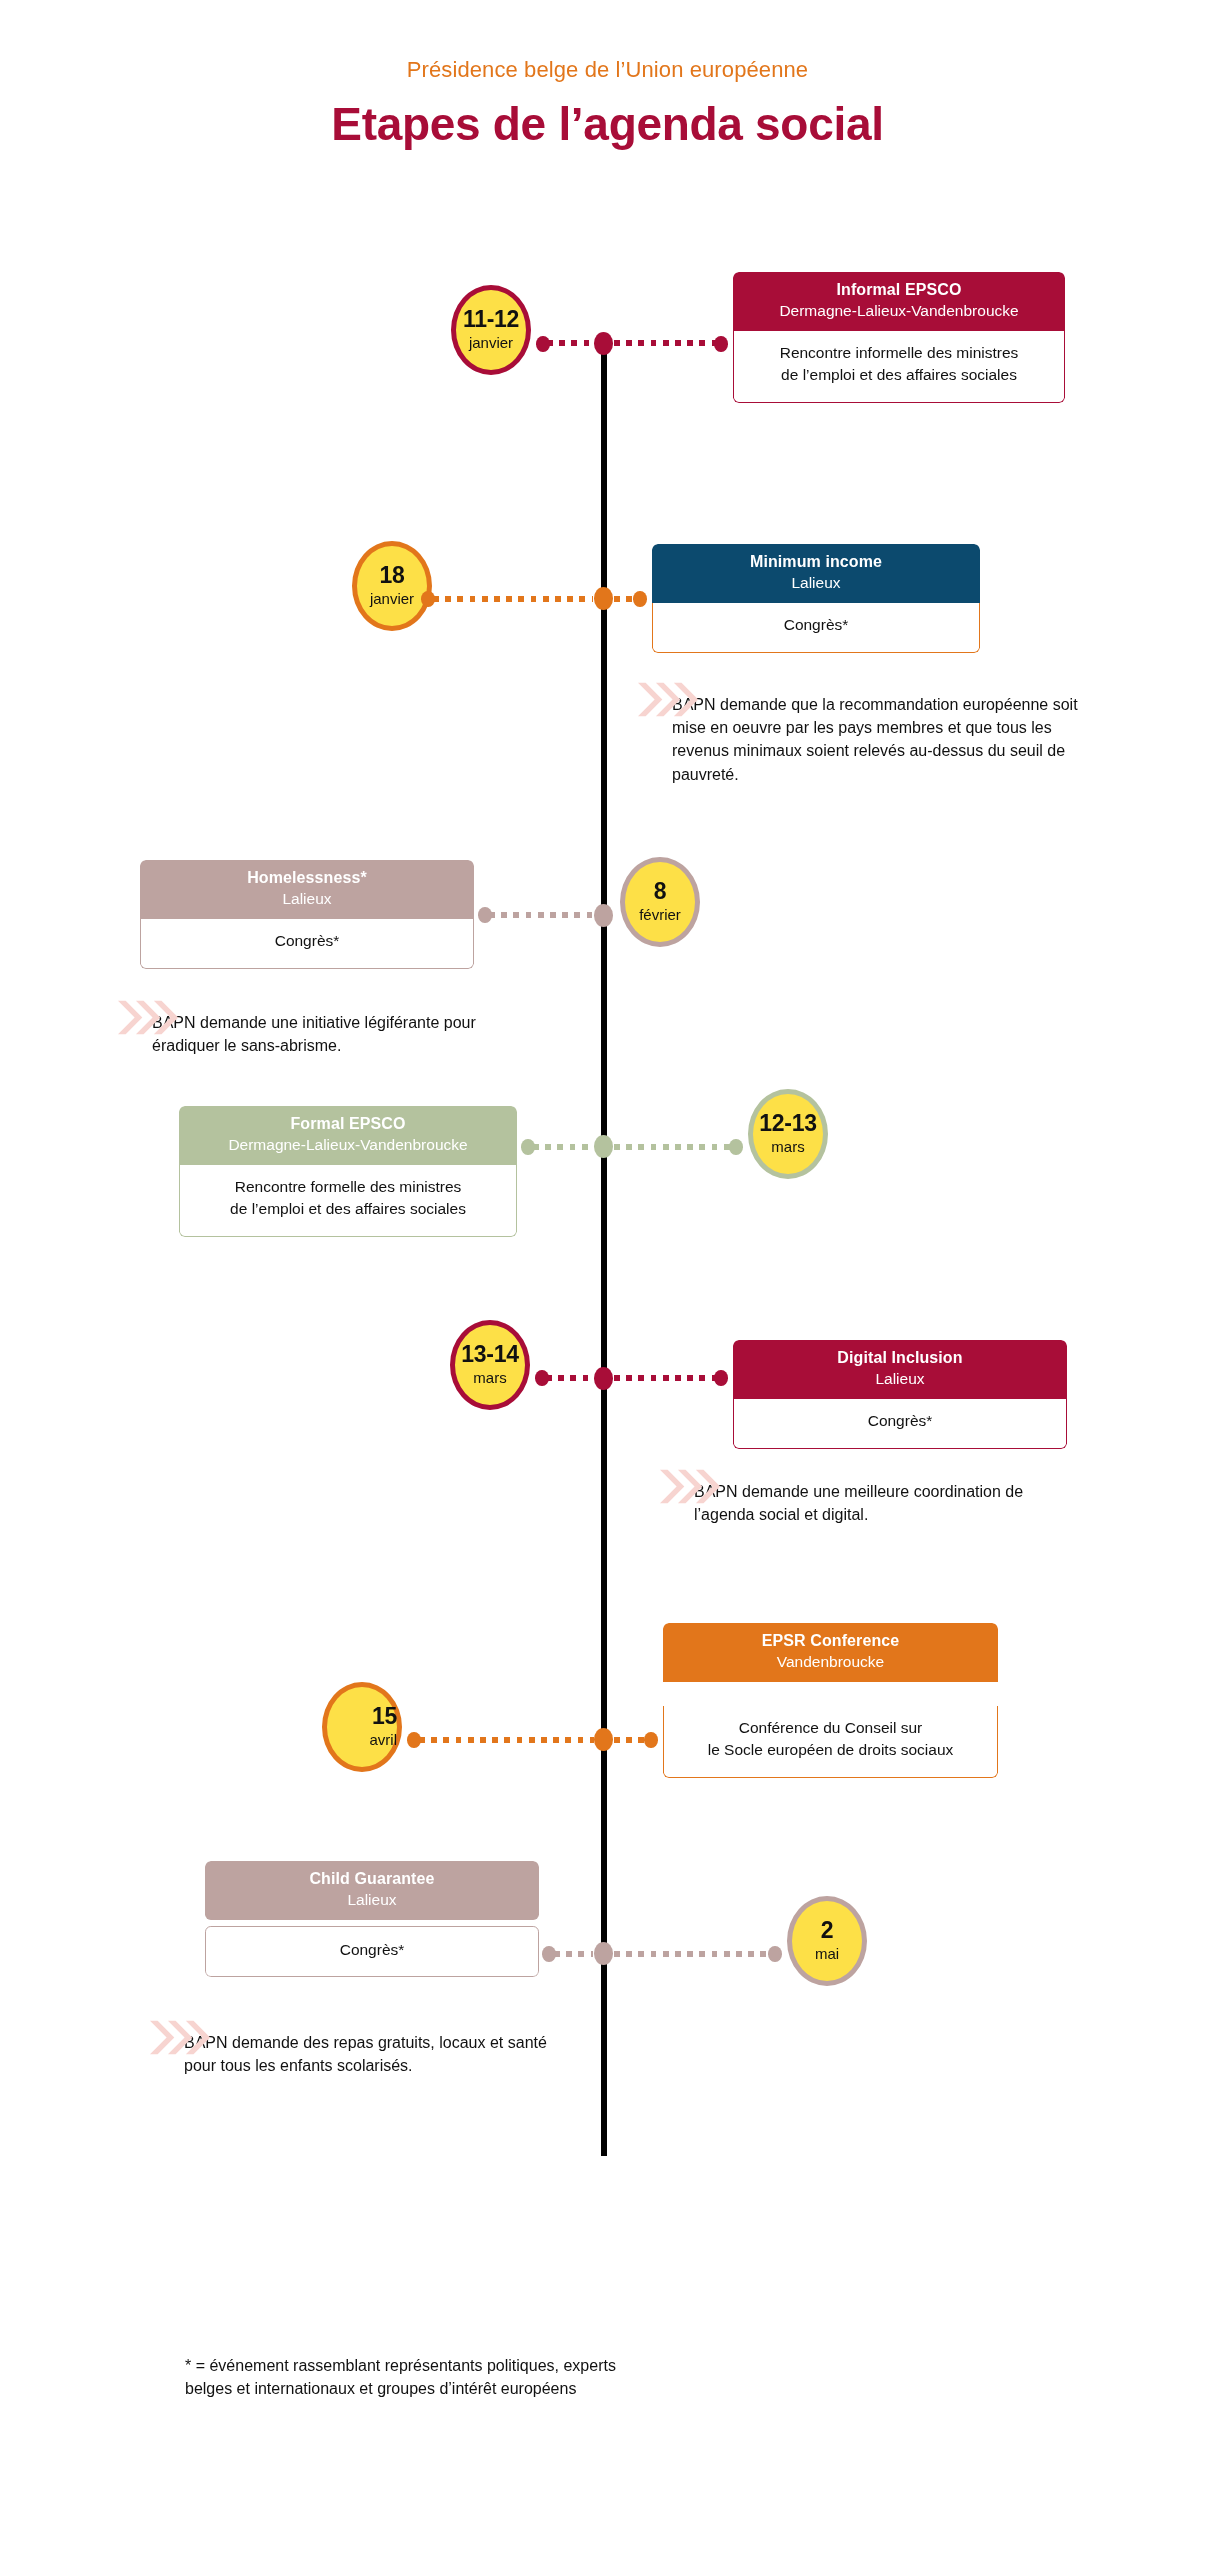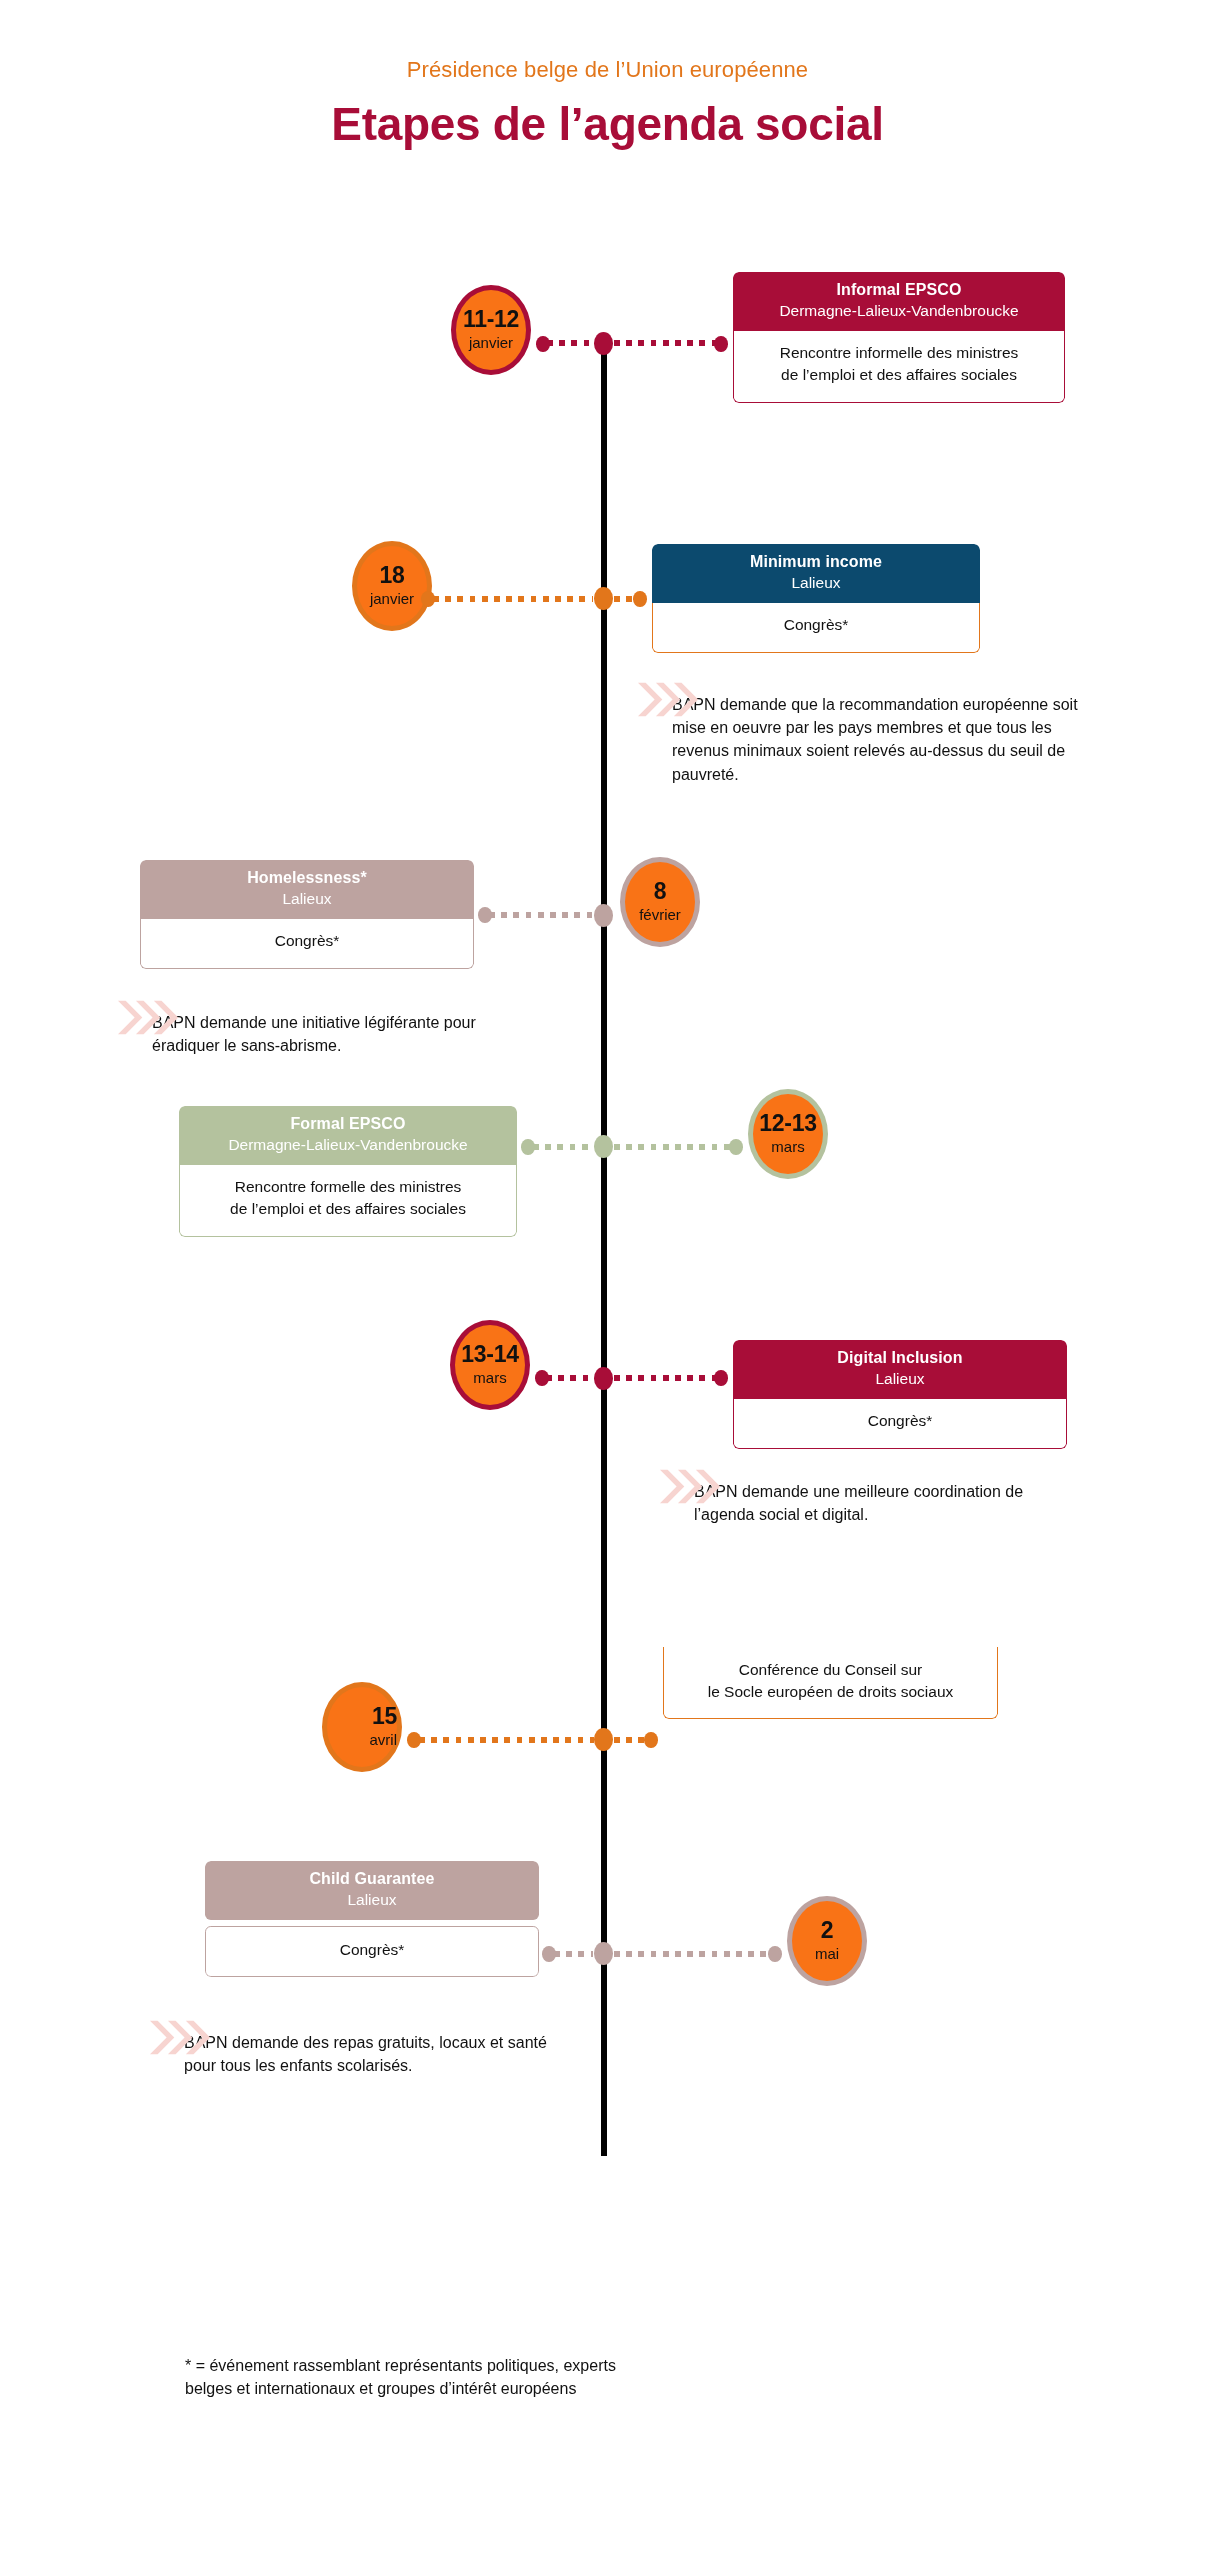--- a/index.html
+++ b/index.html
@@ -45,21 +45,21 @@
   }
 
   
   .row { position: absolute; left: 0; width: 1215px; }
 
   
   .bubble {
     position: absolute;
     width: 80px; height: 90px;
     border-radius: 50%;
-    background: #f97316;
+    background: #fde047;
     display: flex; flex-direction: column;
     align-items: center; justify-content: center;
     text-align: center;
   }
   .bubble .d {
     font-size: 23px;
     font-weight: bold;
     color: #111;
     line-height: 1.05;
     letter-spacing: -0.3px;
@@ -320,20 +320,24 @@
         <div class="bubble" style="left: 322px; top: 1682px; border: 5.8px solid rgb(226, 118, 27); align-items: flex-end;">
           <div class="d">15</div>
           <div class="m">avril</div>
         </div>
         <div class="node" style="left: 594px; top: 1728px; background: rgb(226, 118, 27);"></div>
         <div class="dots" style="left: 614px; top: 1737px; width: 33px; color: rgb(226, 118, 27);"></div>
         <div class="enddot" style="left: 644px; top: 1732px; background: rgb(226, 118, 27);"></div>
         <div class="dots" style="left: 419px; top: 1737px; width: 175px; color: rgb(226, 118, 27);"></div>
         <div class="enddot" style="left: 407px; top: 1732px; background: rgb(226, 118, 27);"></div>
         <div class="card" style="left: 663px; top: 1623px; width: 335px;">
+          <div class="head" style="background: rgb(226, 118, 27);">
+            <div class="t">EPSR Conference</div>
+            <div class="s">Vandenbroucke</div>
+          </div>
           <div class="body" style="border-color: rgb(226, 118, 27); margin-top: 24px;">
             <div class="line">Conférence du Conseil sur</div>
             <div class="line">le Socle européen de droits sociaux</div>
           </div>
         </div>
       </div>
       <div class="row">
         <div class="bubble" style="left: 787px; top: 1896px; border: 5.8px solid rgb(189, 163, 160);">
           <div class="d">2</div>
           <div class="m">mai</div>

